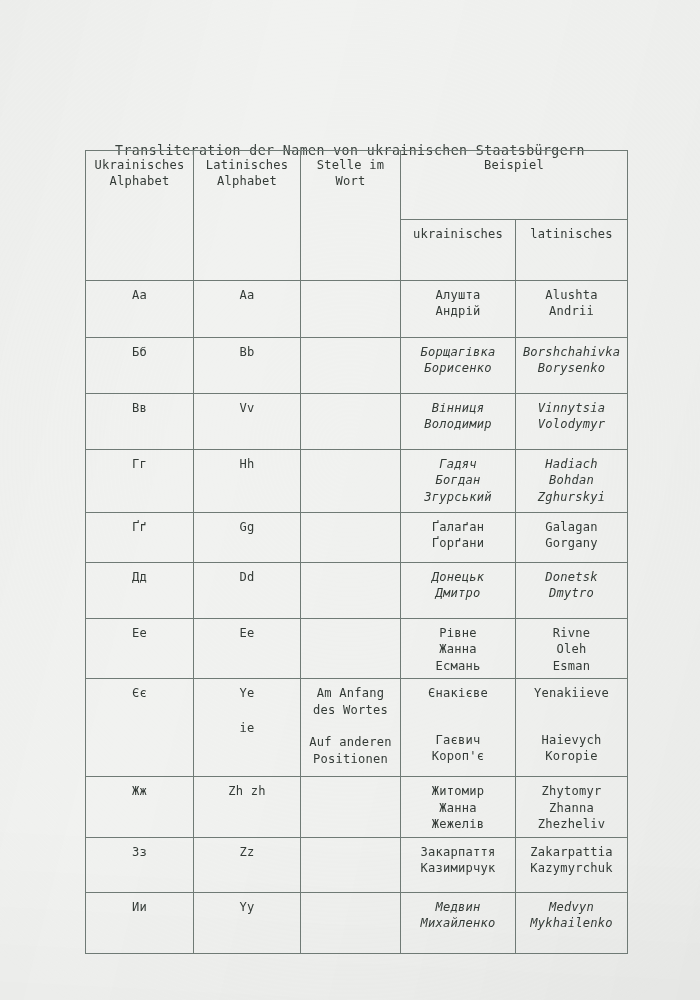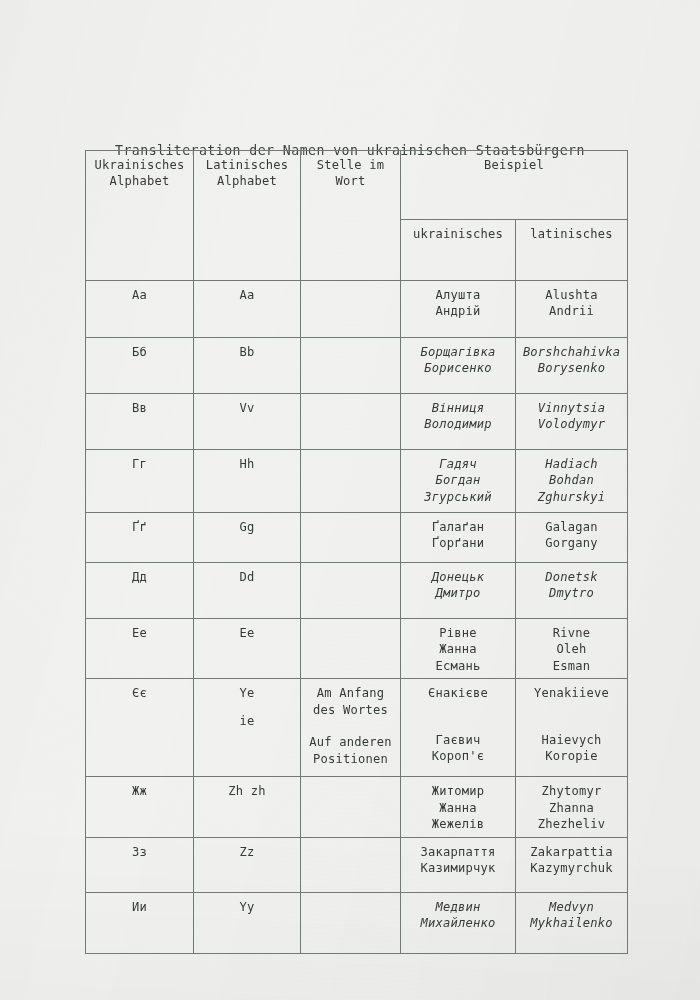--- a/index.html
+++ b/index.html
@@ -90,21 +90,21 @@
   tr.r-v  td { height: 45px; text-align: center; }
   tr.r-h  td { height: 52px; }
   tr.r-g  td { height: 39px; }
   tr.r-d  td { height: 45px; }
   tr.r-e  td { height: 46px; }
   tr.r-ye td { height: 87px; }
   tr.r-zh td { height: 43px; }
   tr.r-z  td { height: 44px; margin-top: 36px; }
   tr.r-y  td { height: 50px; }
 
-  .ye-latin-top { margin-bottom: 11px; }
+  .ye-latin-top { margin-bottom: 18px; }
   .ye-pos-gap { height: 16px; }
   .ye-ex-gap { height: 30px; }
   .cell-pad-top { padding-top: 2px; font-style: italic; }
 </style>
 </head>
 <body>
 
 <div class="paper-texture"></div>
 
 <div class="page-title">Transliteration der Namen von ukrainischen Staatsbürgern</div>

